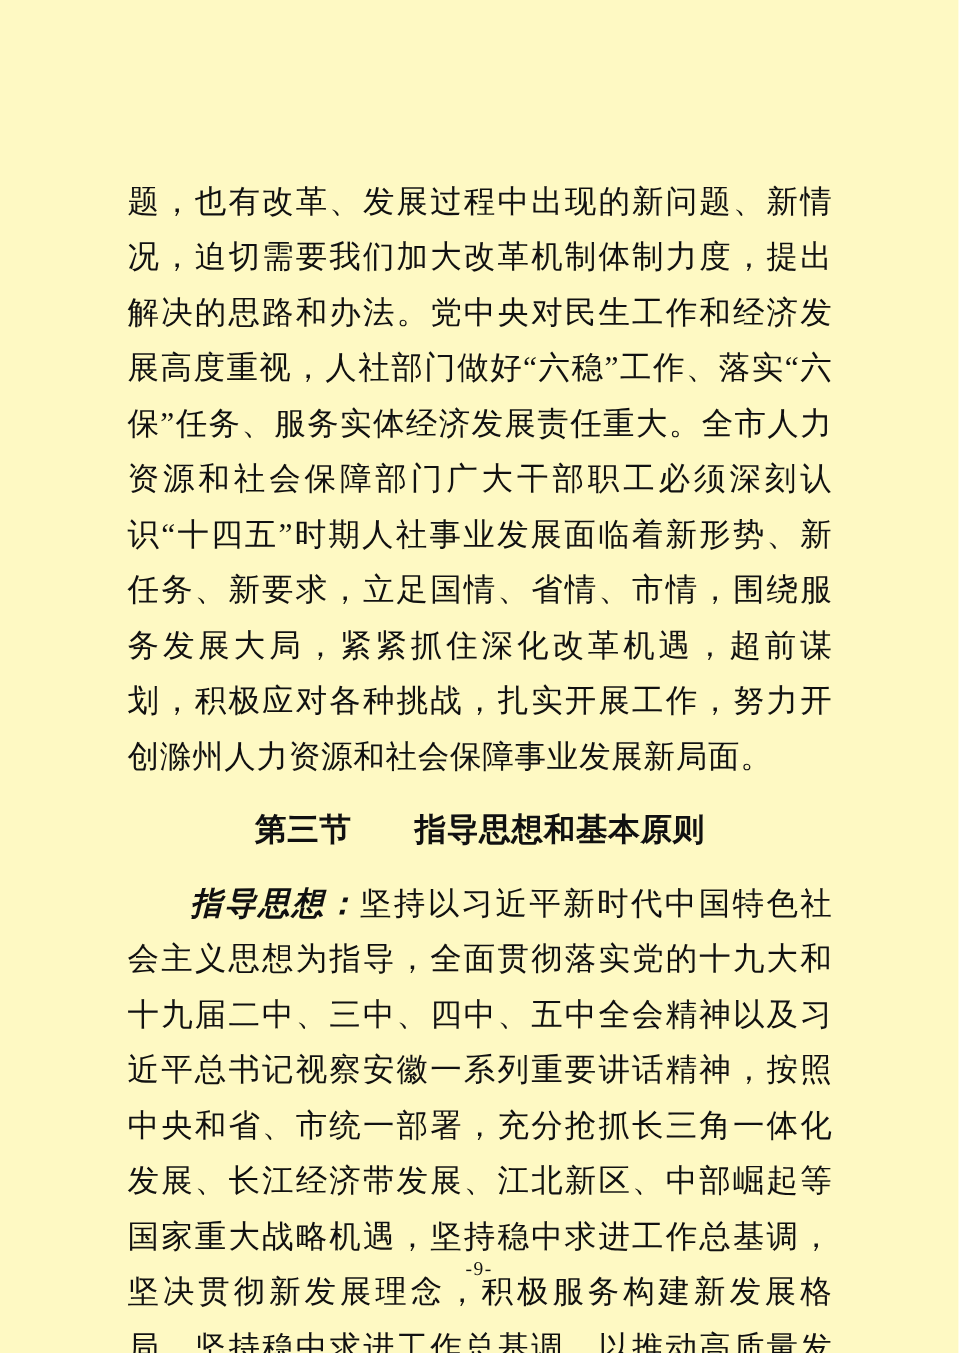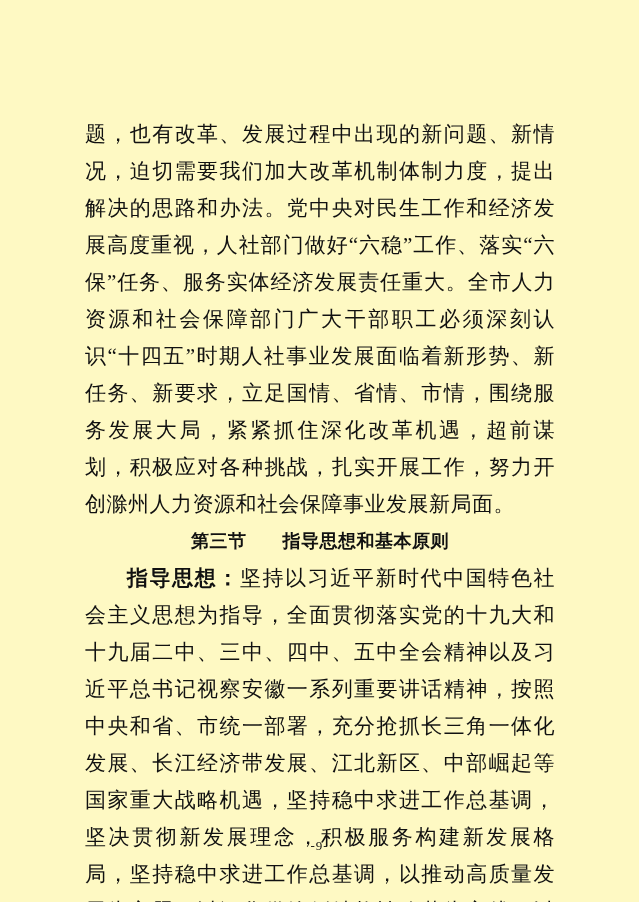--- a/index.html
+++ b/index.html
@@ -30,32 +30,33 @@
   .para {
     margin: 0;
   }
   .para.cont {
     text-indent: 0;
   }
   .para.indent {
     text-indent: 2em;
   }
   .section-heading {
-    margin: 0;
+    margin: 12px;
     font-weight: bold;
     text-align: center;
-    font-size: 18px;
+    font-size: 21px;
     line-height: 37px;
     white-space: nowrap;
   }
   .section-heading .sec-num {
     margin-right: 2em;
   }
   .lead-bold {
     font-weight: bold;
+    font-style: italic;
   }
   .page-number {
     position: absolute;
     top: 838px;
     left: 0;
     width: 639px;
     text-align: center;
     font-size: 13px;
     line-height: 16px;
     letter-spacing: 1px;

